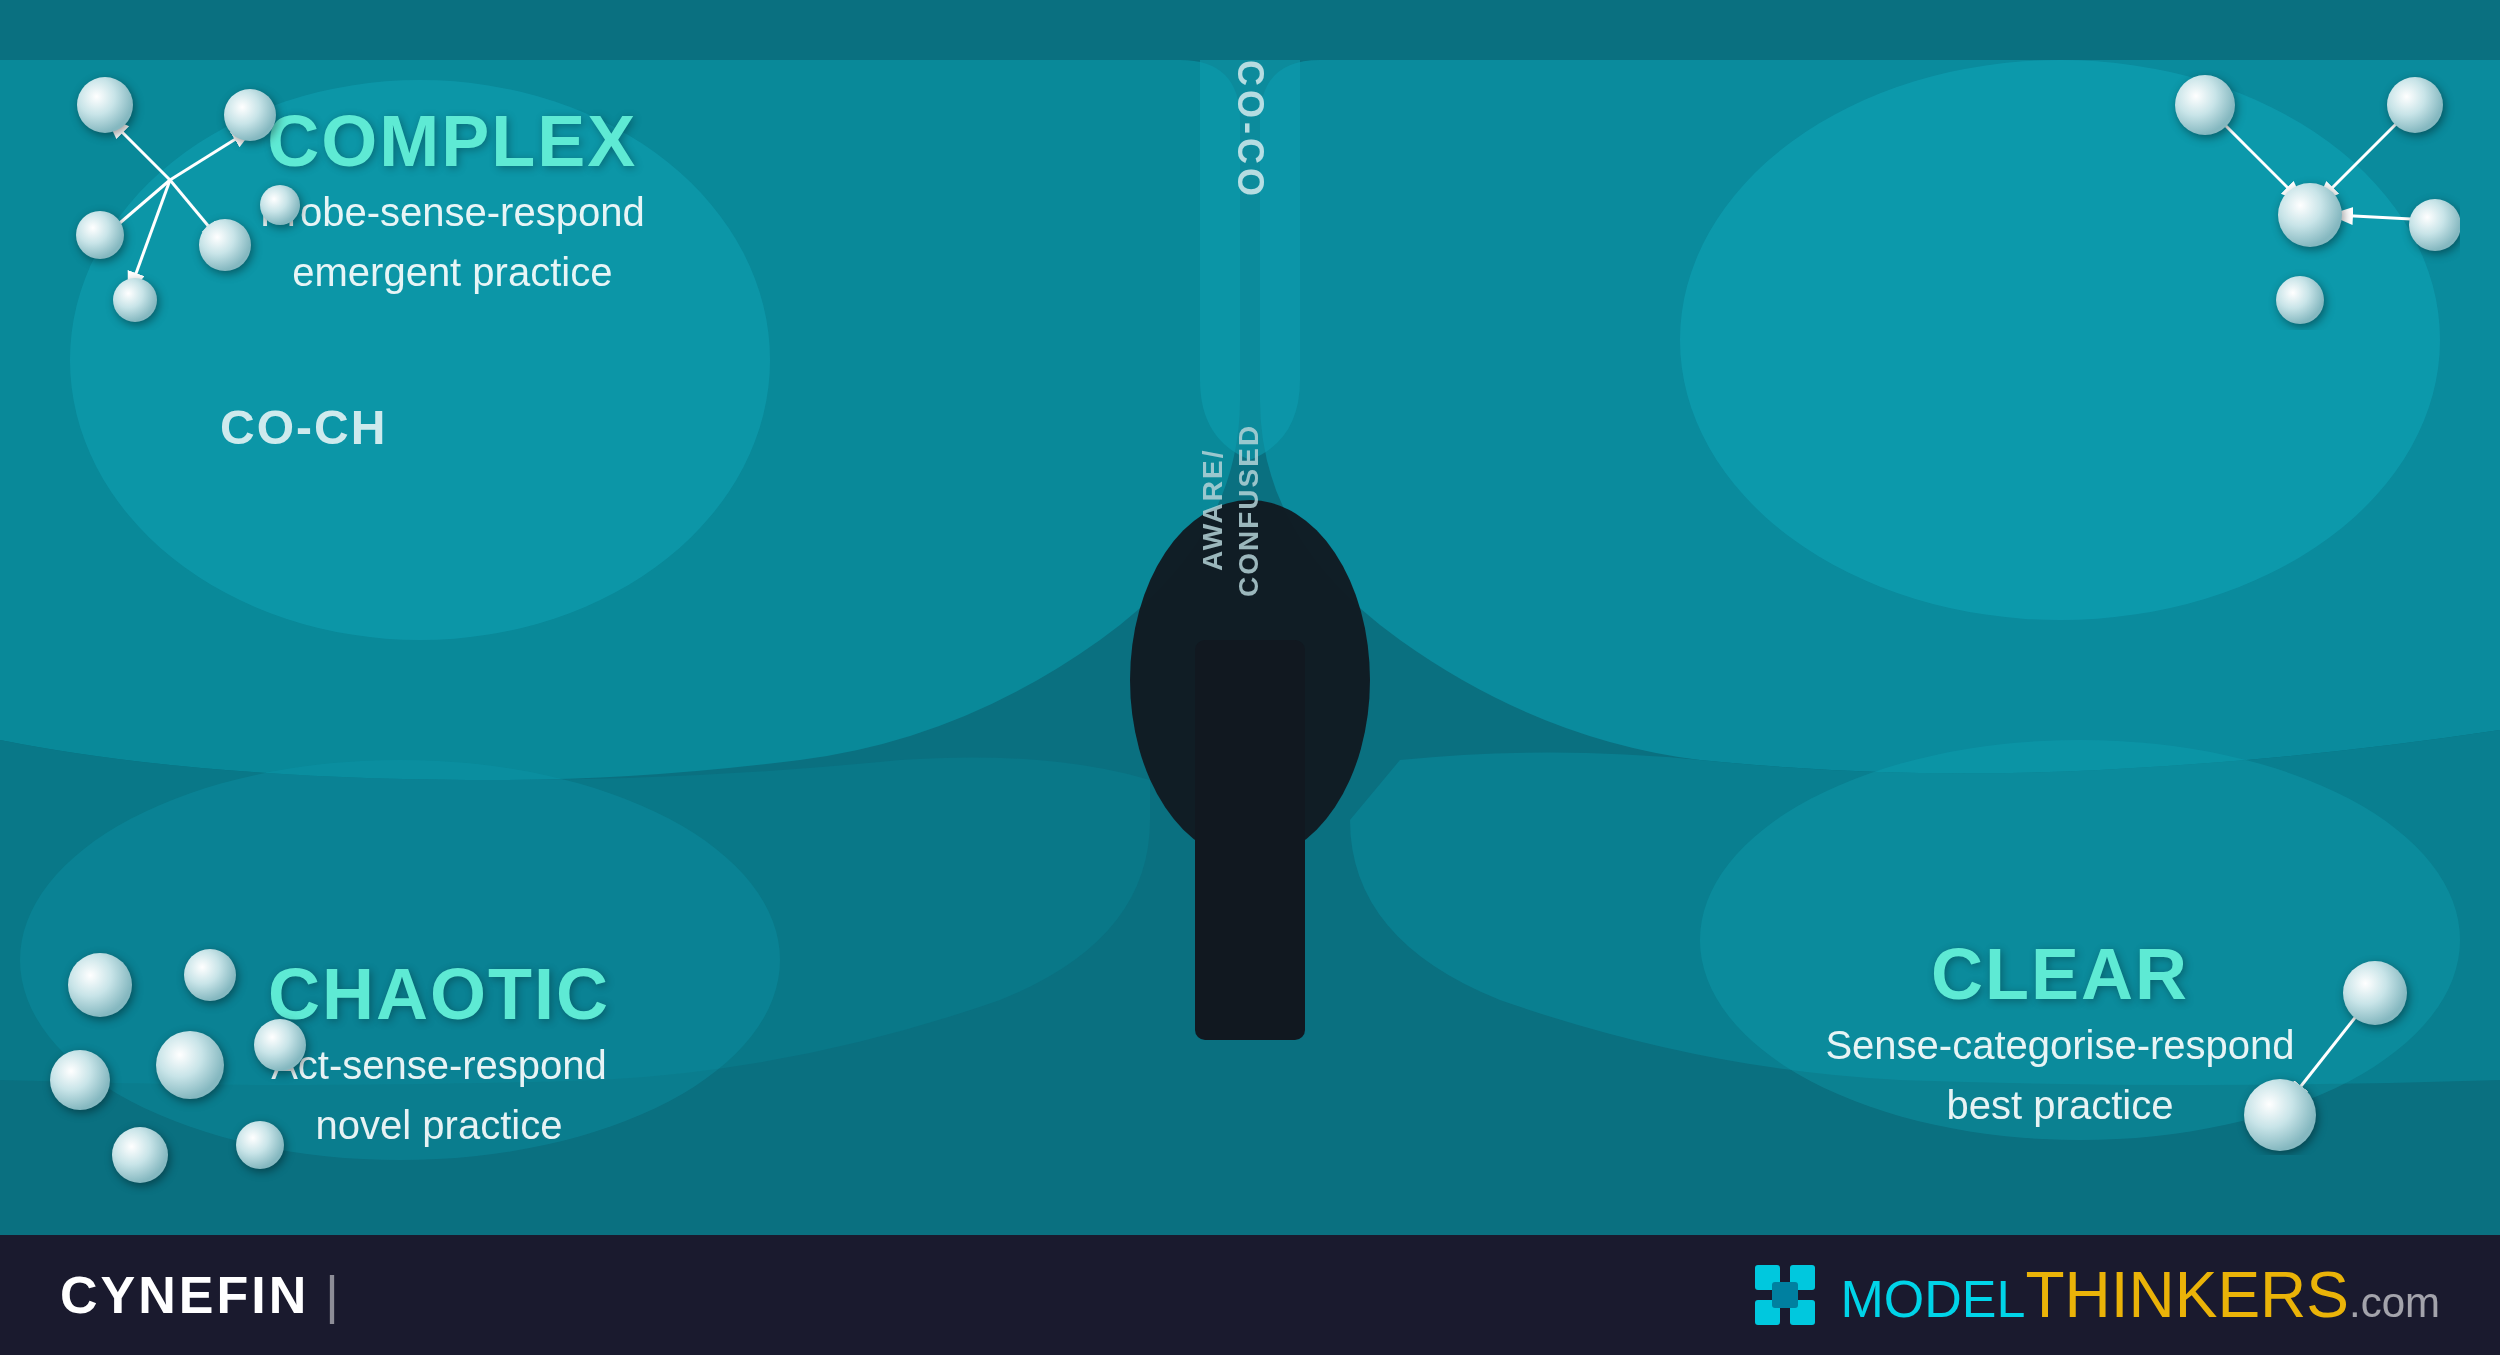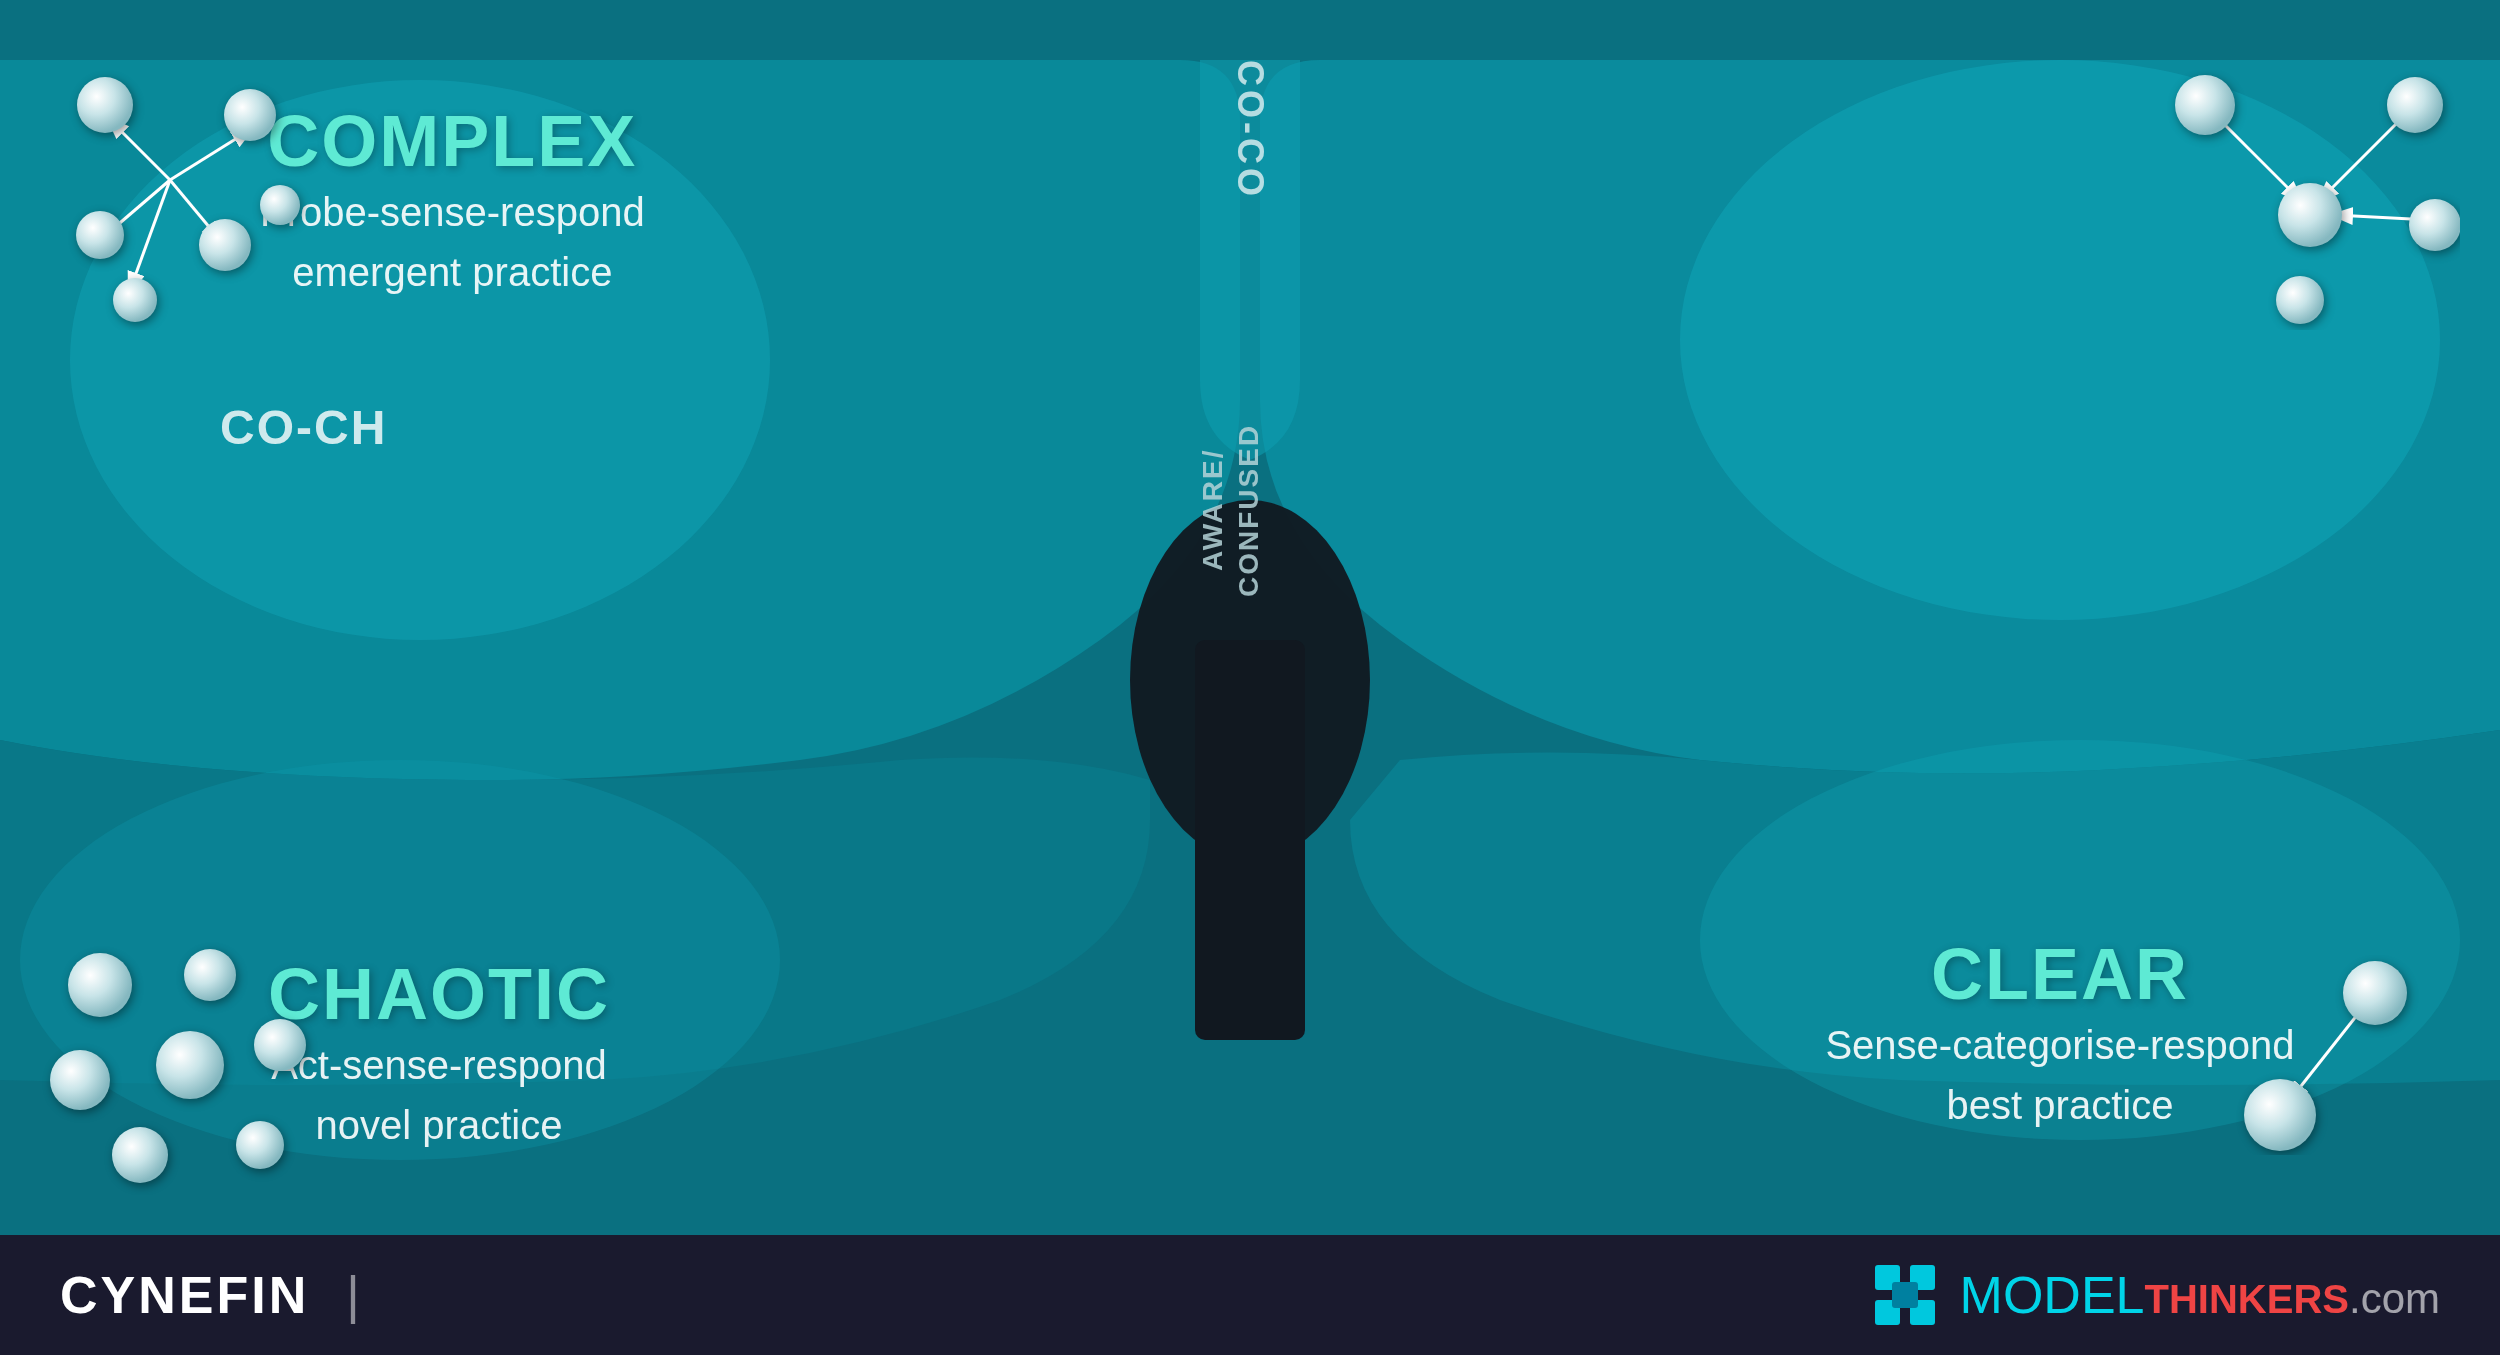--- a/index.html
+++ b/index.html
@@ -112,21 +112,21 @@
       display: flex;
       align-items: center;
       justify-content: space-between;
       padding: 0 60px;
       z-index: 20;
     }
 
     .footer-left {
       display: flex;
       align-items: center;
-      gap: 37px;
+      gap: 16px;
     }
 
     .footer-cynefin {
       font-size: 52px;
       font-weight: 900;
       color: white;
       letter-spacing: 3px;
     }
 
     .footer-divider {
@@ -315,18 +315,18 @@
 
       <svg class="footer-logo-icon" viewBox="0 0 70 70" xmlns="http://www.w3.org/2000/svg">
         <rect x="5" y="5" width="25" height="25" rx="3" fill="#00c8de" transform="rotate(0 17.5 17.5)"></rect>
         <rect x="40" y="5" width="25" height="25" rx="3" fill="#00c8de" transform="rotate(0 52.5 17.5)"></rect>
         <rect x="5" y="40" width="25" height="25" rx="3" fill="#00c8de" transform="rotate(0 17.5 52.5)"></rect>
         <rect x="40" y="40" width="25" height="25" rx="3" fill="#00c8de" transform="rotate(0 52.5 52.5)"></rect>
 
         <rect x="22" y="22" width="26" height="26" rx="3" fill="#0080a0"></rect>
       </svg>
       <div>
-        <span style="font-size:52px; font-weight:300; color:#00d4e8;">MODEL</span><span style="font-size:40px; font-weight:700; color:#ef4444;">THINKERS</span><span style="font-size:42px; color:rgba(255,255,255,0.6);">.com</span>
+        <span style="font-size:52px; font-weight:300; color:#00d4e8;">MODEL</span><span style="font-size:64px; font-weight:400; color:#eab308;">THINKERS</span><span style="font-size:42px; color:rgba(255,255,255,0.6);">.com</span>
       </div>
     </div>
   </div>
 
 </div>
 
 </body></html>

